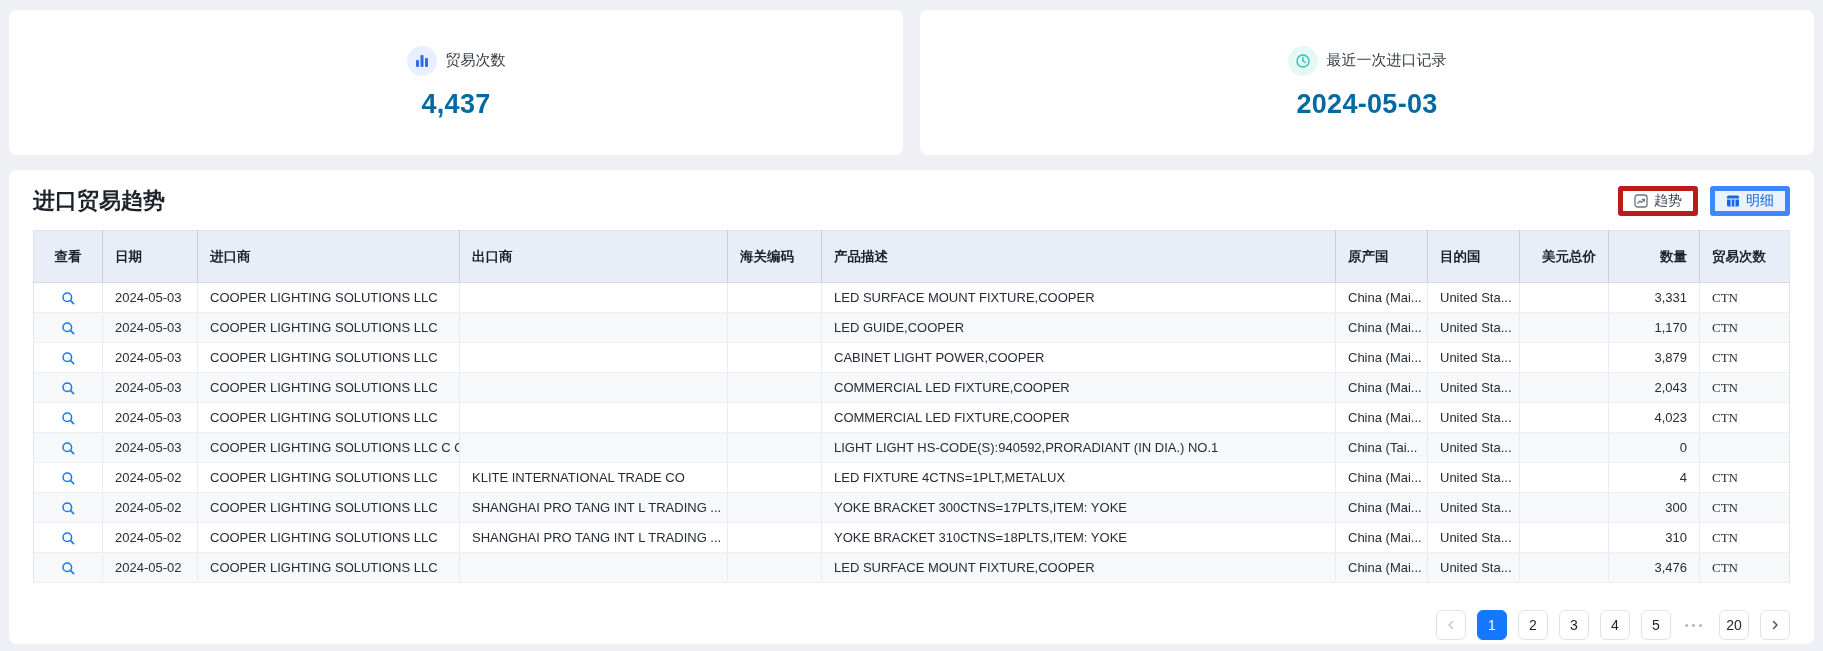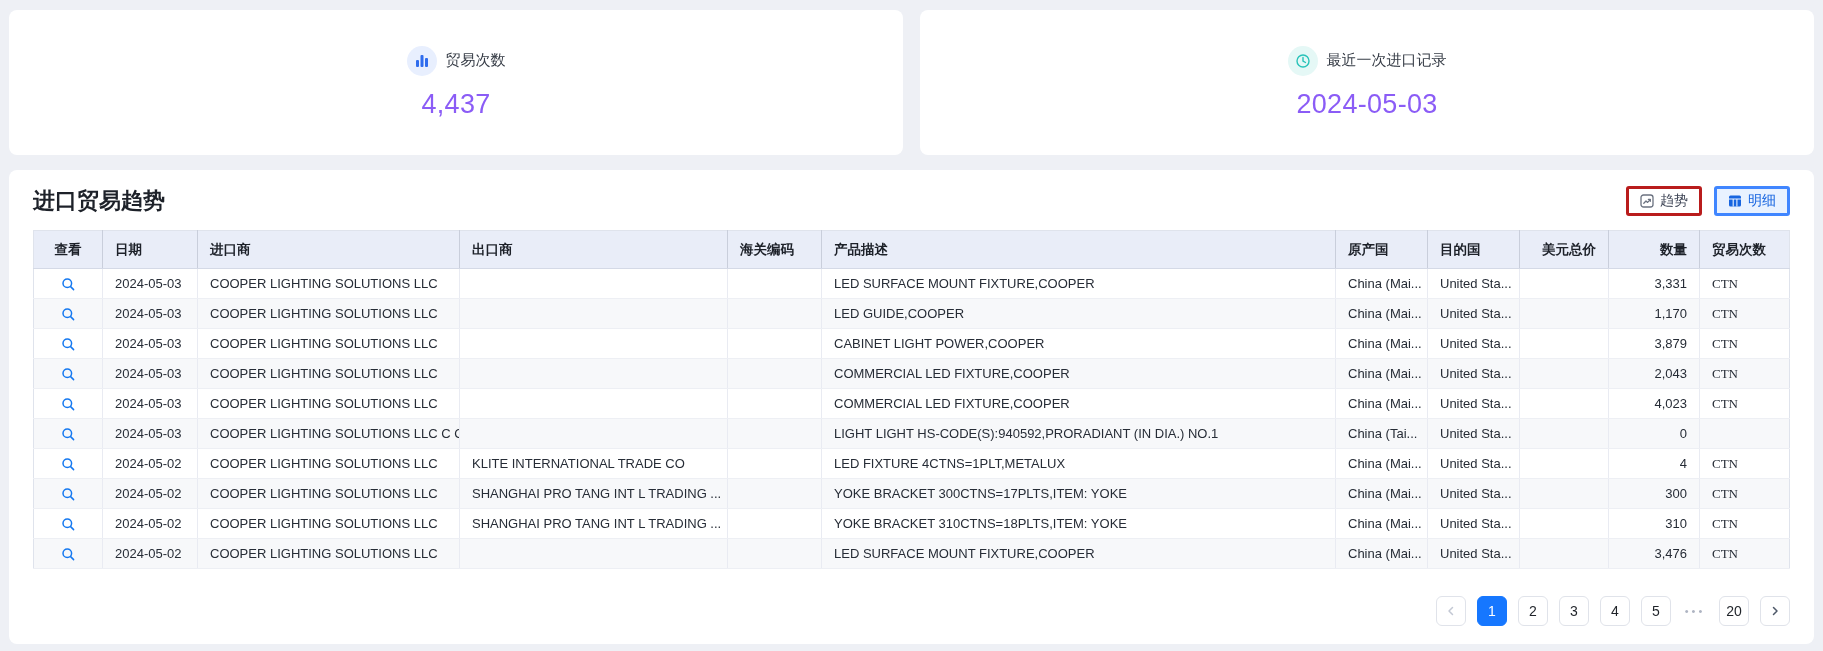--- a/index.html
+++ b/index.html
@@ -8,39 +8,39 @@
     background: #eef0f5;
     font-family: "Liberation Sans", "DejaVu Sans", sans-serif;
   }
   .cards-row { display: flex; gap: 17px; padding: 10px 9px 0 9px; }
   .card {
     flex: 1 1 0; height: 145px; background: #ffffff; border-radius: 8px;
     display: flex; flex-direction: column; align-items: center; justify-content: center; gap: 13px;
   }
   .card-head { display: flex; align-items: center; gap: 9px; font-size: 15px; color: #363c46; }
   .icon-circle { width: 30px; height: 30px; border-radius: 50%; display: flex; align-items: center; justify-content: center; }
-  .card-value { font-size: 27px; color: #8b5cf6; letter-spacing: .3px; }
+  .card-value { font-size: 27px; color: #0369a1; letter-spacing: .3px; font-weight: bold; }
 
   .panel {
     margin: 15px 9px 0 9px; background: #ffffff; border-radius: 8px;
     padding: 16px 24px 19px 24px; height: 474px;
   }
   .panel-head { display: flex; justify-content: space-between; align-items: center; height: 30px; }
   .panel-title { font-size: 22px; font-weight: 700; color: #1d2129; }
   .head-buttons { display: flex; gap: 12px; }
   .btn {
     height: 30px; display: inline-flex; align-items: center; gap: 6px; padding: 0 11px;
     border-radius: 3px; font-size: 14px; cursor: pointer;
-    background: #fff; border: 3px solid #b91c1c; color: #3c4354; text-align: right;
+    background: #fff; border: 5px solid #b91c1c; color: #3c4354; text-align: right;
   }
   .btn.active { background: #e9f2ff; border-color: #4086ff; color: #1765e0; }
 
   table { width: 100%; border-collapse: collapse; table-layout: fixed; margin-top: 14px; border: 1px solid #dfe3ec; }
   thead th {
-    background: #e9edf8; height: 38px; font-size: 13.5px; font-weight: 700; color: #1d2129;
+    background: #e9edf8; height: 52px; font-size: 13.5px; font-weight: 700; color: #1d2129;
     text-align: left; padding: 0 12px; border-right: 1px solid #c9cedb; border-bottom: 1px solid #d4d9e6;
     white-space: nowrap; overflow: hidden;
   }
   thead th:last-child { border-right: none; }
   tbody td {
     height: 30px; font-size: 13px; color: #262c36; padding: 0 12px;
     border-right: 1px solid #e9ebf2; border-bottom: 1px solid #edeff4;
     white-space: nowrap; overflow: hidden;
   }
   tbody td:last-child { border-right: none; font-family: Liberation Serif, serif; }

